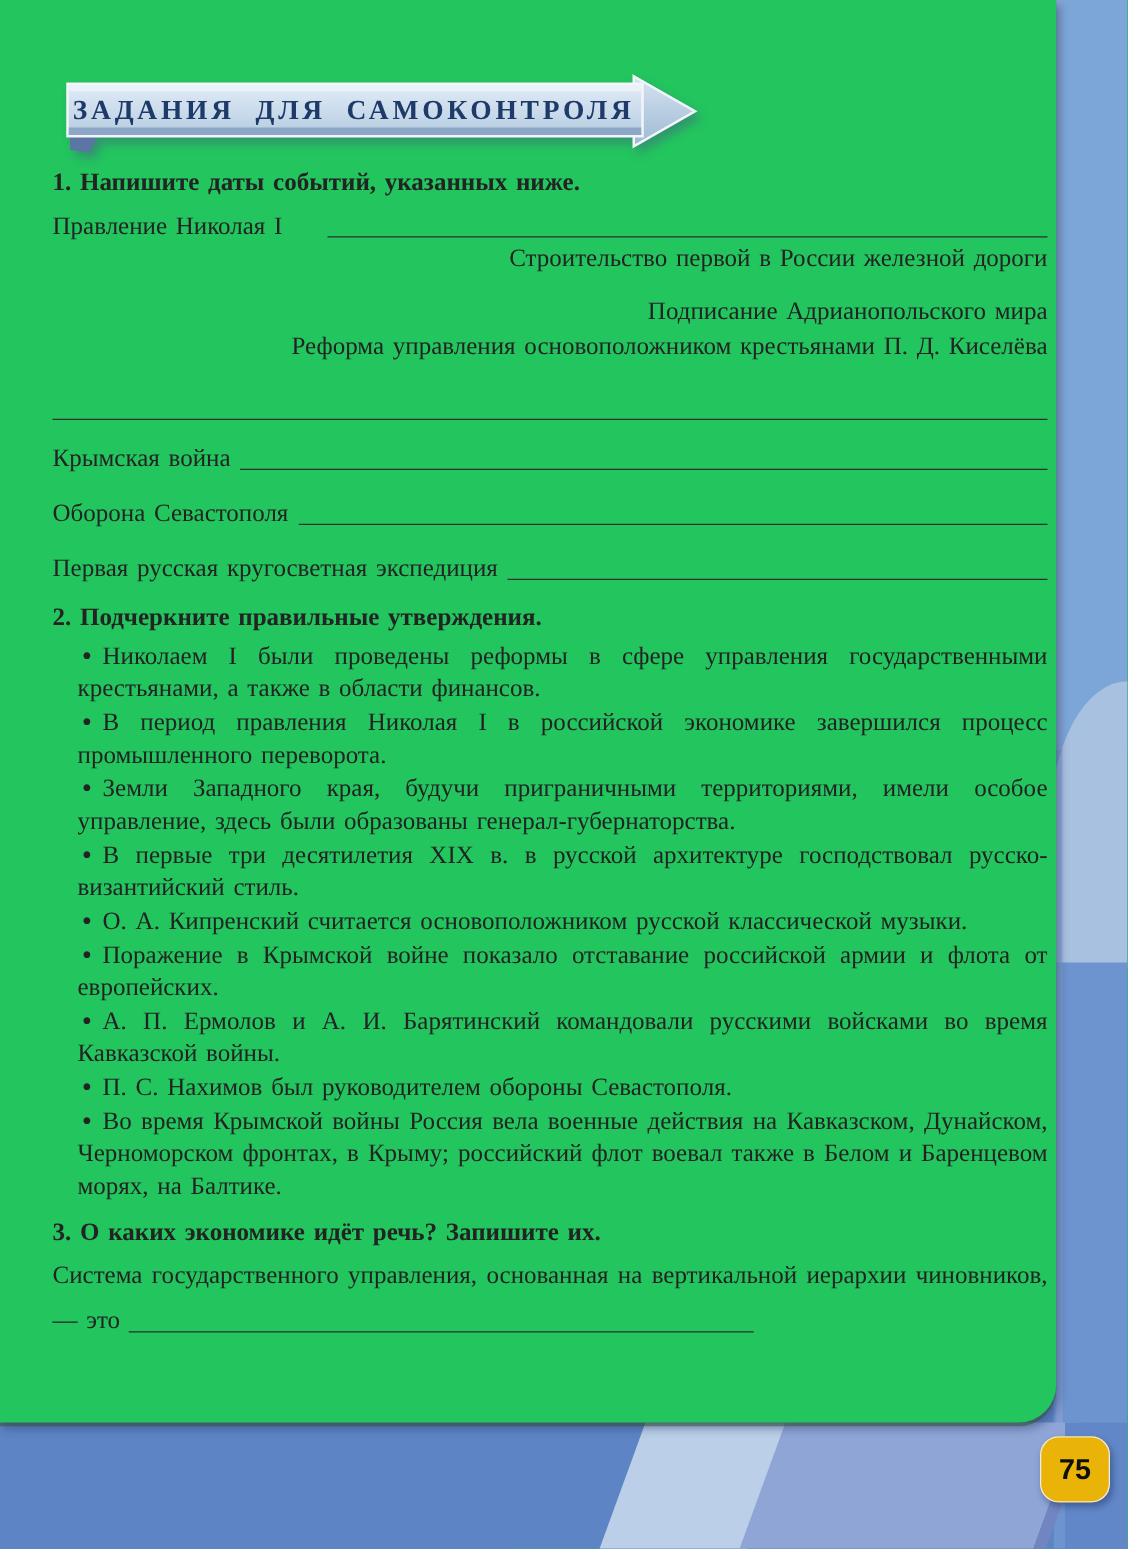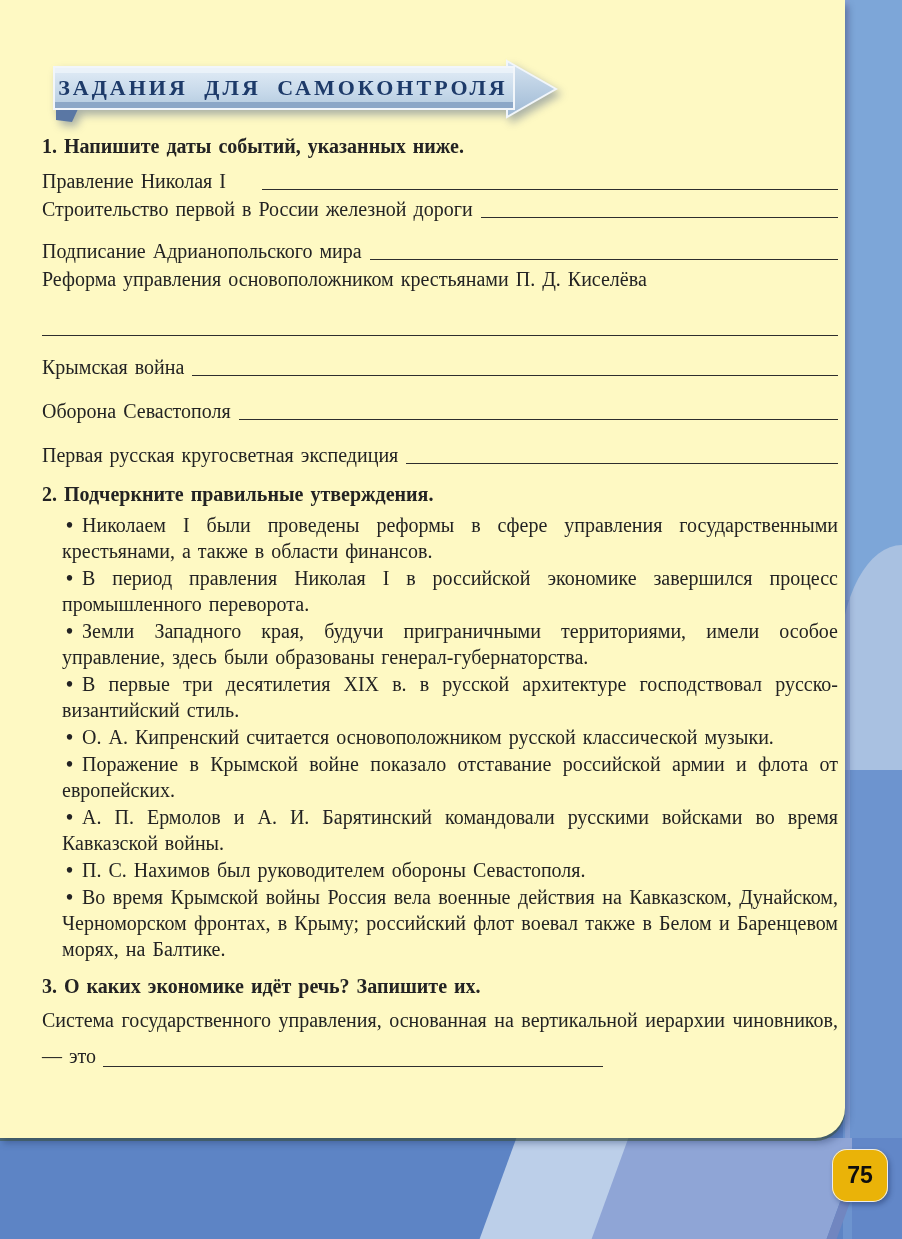--- a/index.html
+++ b/index.html
@@ -25,21 +25,21 @@
   .bb-streak-mid   { left:610px; top:1138px; width:235px; height:101px; background:#8fa5d6;
                      transform:skewX(-20deg); }
   .bb-divider      { left:845px; top:1138px; width:10px; height:101px; background:#7186c0;
                      transform:skewX(-20deg); }
   .bb-right        { left:852px; top:1138px; width:50px; height:101px; background:#6287c8; }
 
   
   .page {
     position:absolute; left:0; top:0;
     width:845px; height:1138px;
-    background:#fef9c3;
+    background:#22c55e;
     border-bottom-right-radius:30px;
     box-shadow:0 3px 0 rgba(58,82,60,.55), 3px 5px 7px rgba(40,60,105,.45);
     overflow:hidden;
     z-index:2;
   }
 
   
   .banner-wrap {
     position:relative;
     margin:58px 0 0 52px;
@@ -56,21 +56,21 @@
 
   
   .content { margin-top:8px; padding:0 7px 0 42px; font-size:20px; word-spacing:2px; }
 
   .task-head { font-weight:bold; line-height:28px; }
   .t1-head { margin-bottom:8px; }
   .t2-head { margin-top:12px; margin-bottom:4px; }
   .t3-head { margin-top:10px; }
 
   .row { display:flex; align-items:flex-end; }
-  .row-sm   { height:28px; }
+  .row-sm   { height:28px;flex-direction:column; }
   .row-first{ height:26px;gap:28px; }
   .row-gap  { margin-top:14px; }
   .row-tall { height:44px; }
   .row-label { white-space:nowrap; line-height:26px; }
   .write-line { flex:1 1 auto; border-bottom:1.5px solid #2e2e2e; margin:0 0 4px 8px; height:0; }
   .full-line  { border-bottom:1.5px solid #2e2e2e; height:24px; margin-top:20px; }
 
   .stmts { margin-top:2px; }
   .stmt {
     margin:0 0 1px 20px; text-indent:4px;

